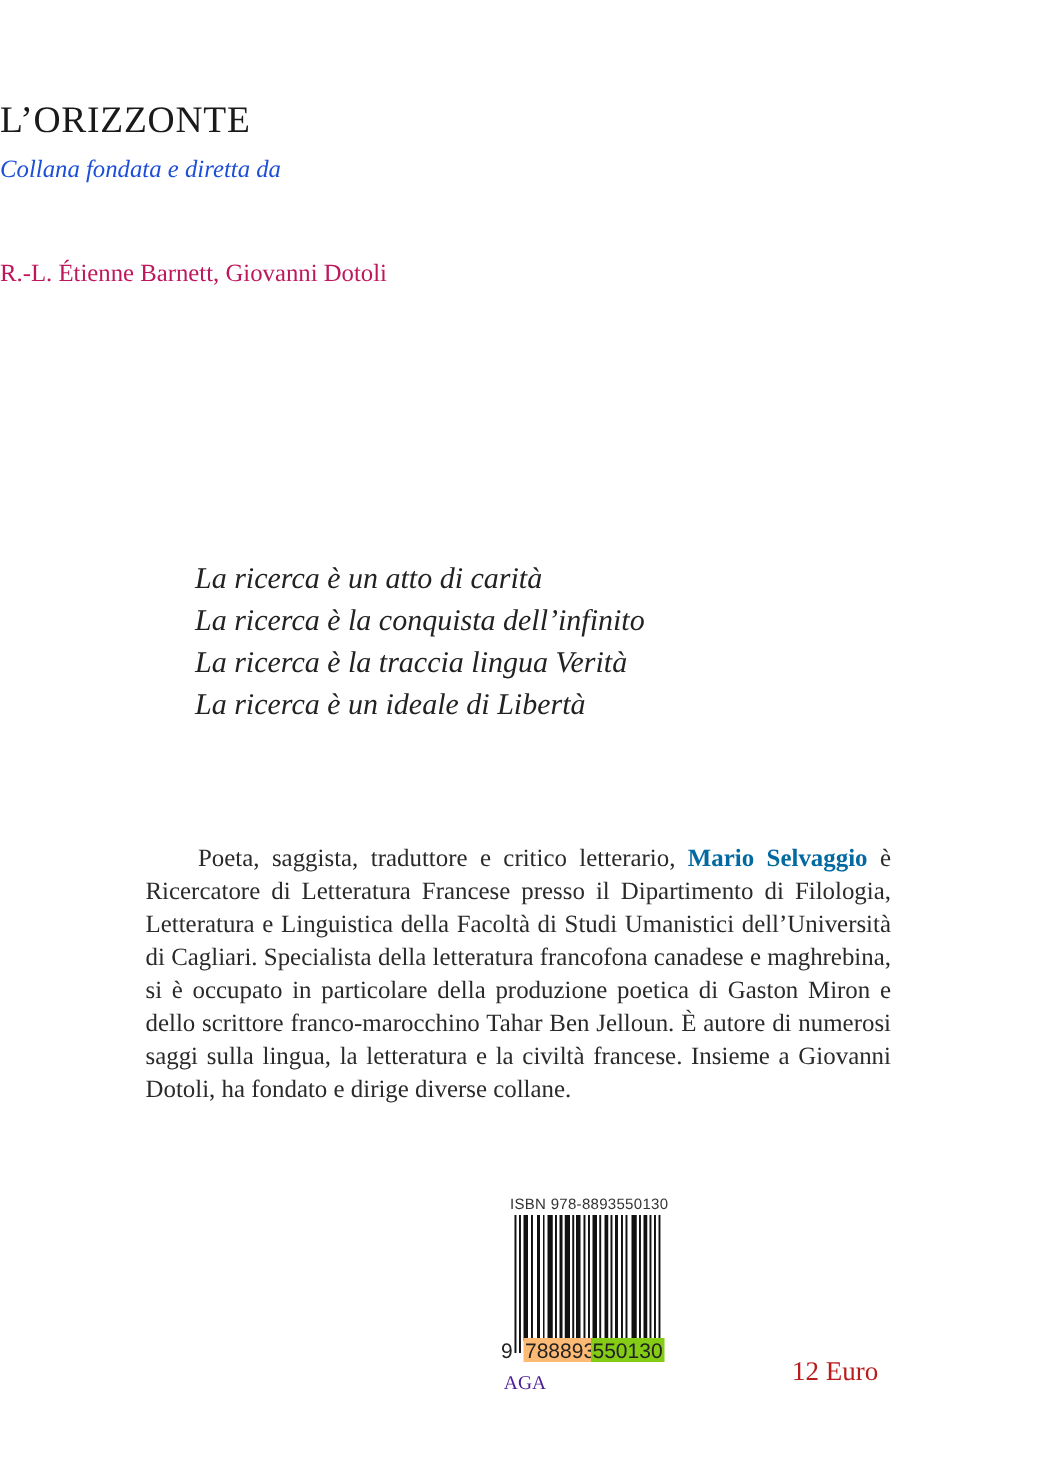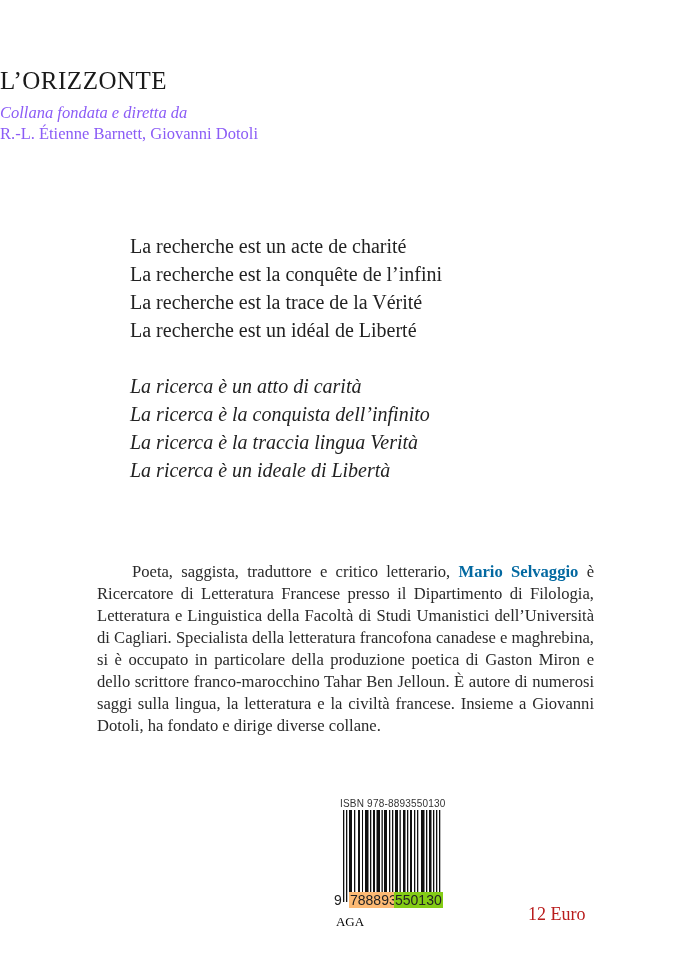--- a/index.html
+++ b/index.html
@@ -26,26 +26,27 @@
       font-size: 25px;
       letter-spacing: 0.5px;
       line-height: 30px;
       color: #1a1a1a;
       margin-bottom: 6px;
     }
     .series-subtitle {
       font-style: italic;
       font-size: 16.5px;
       line-height: 21px;
-      color: #8b5cf6;
+      color: #1d4ed8;
     }
     .series-editors-line {
       font-size: 16.5px;
       line-height: 21px;
-      color: #8b5cf6;
+      color: #be185d;
+      margin-top: 48px;
     }
 
     .motto {
       position: absolute;
       left: 130px;
       font-size: 20px;
       line-height: 28px;
       color: #222;
     }
     .motto-fr { top: 232px; }
@@ -98,47 +99,41 @@
     .ean-first { position: absolute; left: 0; top: 0; background: #fff; }
     .ean-left { position: absolute; left: 15px; top: 0; background: #fdba74; padding: 0 1px; }
     .ean-right { position: absolute; left: 60px; top: 0; background: #84cc16; padding: 0 1px; }
 
     .publisher {
       position: absolute;
       left: 0; right: 0;
       top: 914px;
       text-align: center;
       font-size: 13px;
-      color: #000000;
+      color: #4c1d95;
     }
     .price {
       position: absolute;
       left: 528px;
       top: 904px;
       font-size: 18px;
       color: #b91c1c;
     }
   </style>
 </head>
 <body>
 
 <div class="page">
 
   <div class="series-header">
     <div class="series-title">L’ORIZZONTE</div>
     <div class="series-subtitle">Collana fondata e diretta da</div>
     <div class="series-editors-line">R.-L. Étienne Barnett, Giovanni Dotoli</div>
   </div>
 
-  <div class="motto motto-fr">
-    <div class="motto-line">La recherche est un acte de charité</div>
-    <div class="motto-line">La recherche est la conquête de l’infini</div>
-    <div class="motto-line">La recherche est la trace de la Vérité</div>
-    <div class="motto-line">La recherche est un idéal de Liberté</div>
-  </div>
 
   <div class="motto motto-it">
     <div class="motto-line">La ricerca è un atto di carità</div>
     <div class="motto-line">La ricerca è la conquista dell’infinito</div>
     <div class="motto-line">La ricerca è la traccia lingua Verità</div>
     <div class="motto-line">La ricerca è un ideale di Libertà</div>
   </div>
 
   <p class="bio"><span>Poeta, saggista, traduttore e critico letterario, </span><b>Mario Selvaggio</b><span> è Ricercatore di Letteratura Francese presso il Dipartimento di Filologia, Letteratura e Linguistica della Facoltà di Studi Umanistici dell’Università di Cagliari. Specialista della letteratura francofona canadese e maghrebina, si è occupato in particolare della produzione poetica di Gaston Miron e dello scrittore franco-marocchino Tahar Ben Jelloun. È autore di numerosi saggi sulla lingua, la letteratura e la civiltà francese. Insieme a Giovanni Dotoli, ha fondato e dirige diverse collane.</span></p>
 

